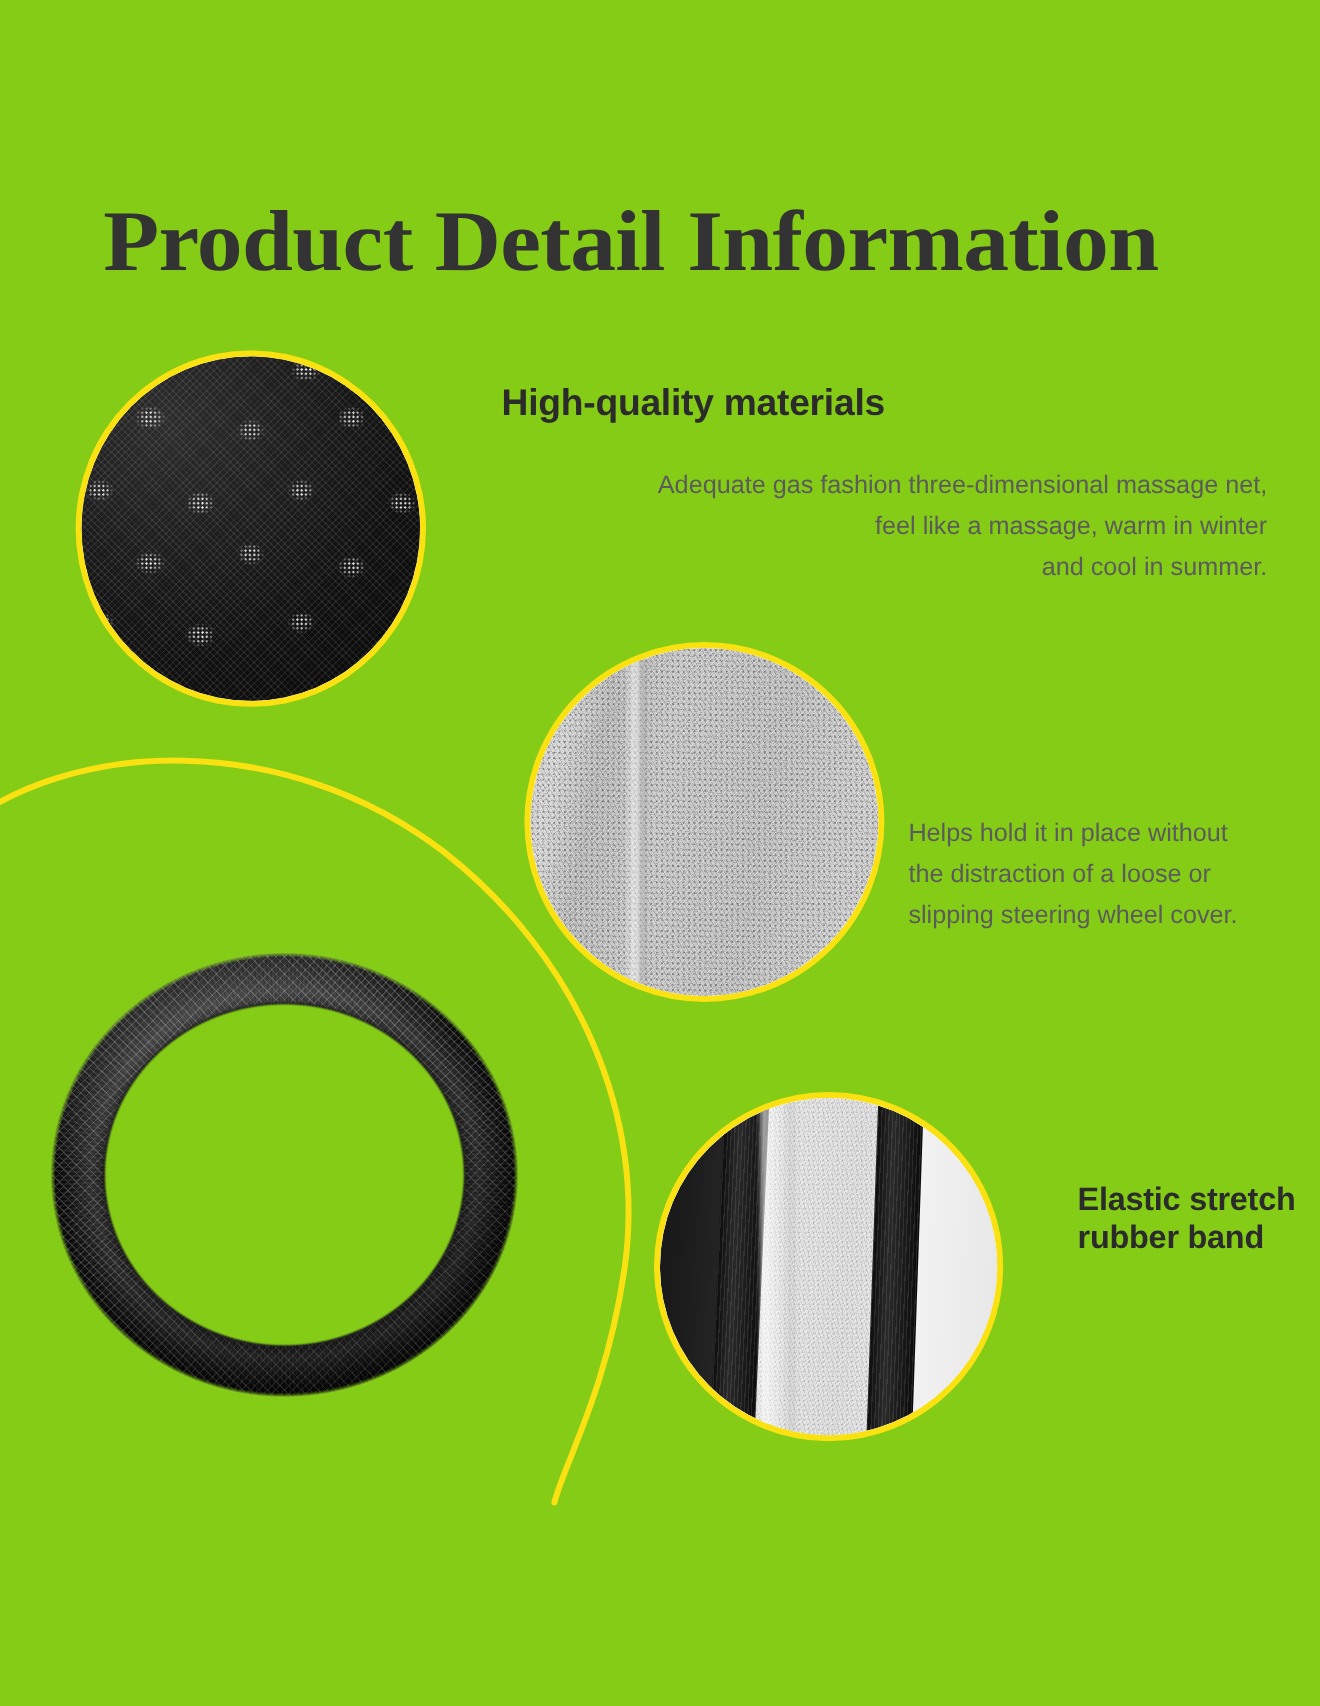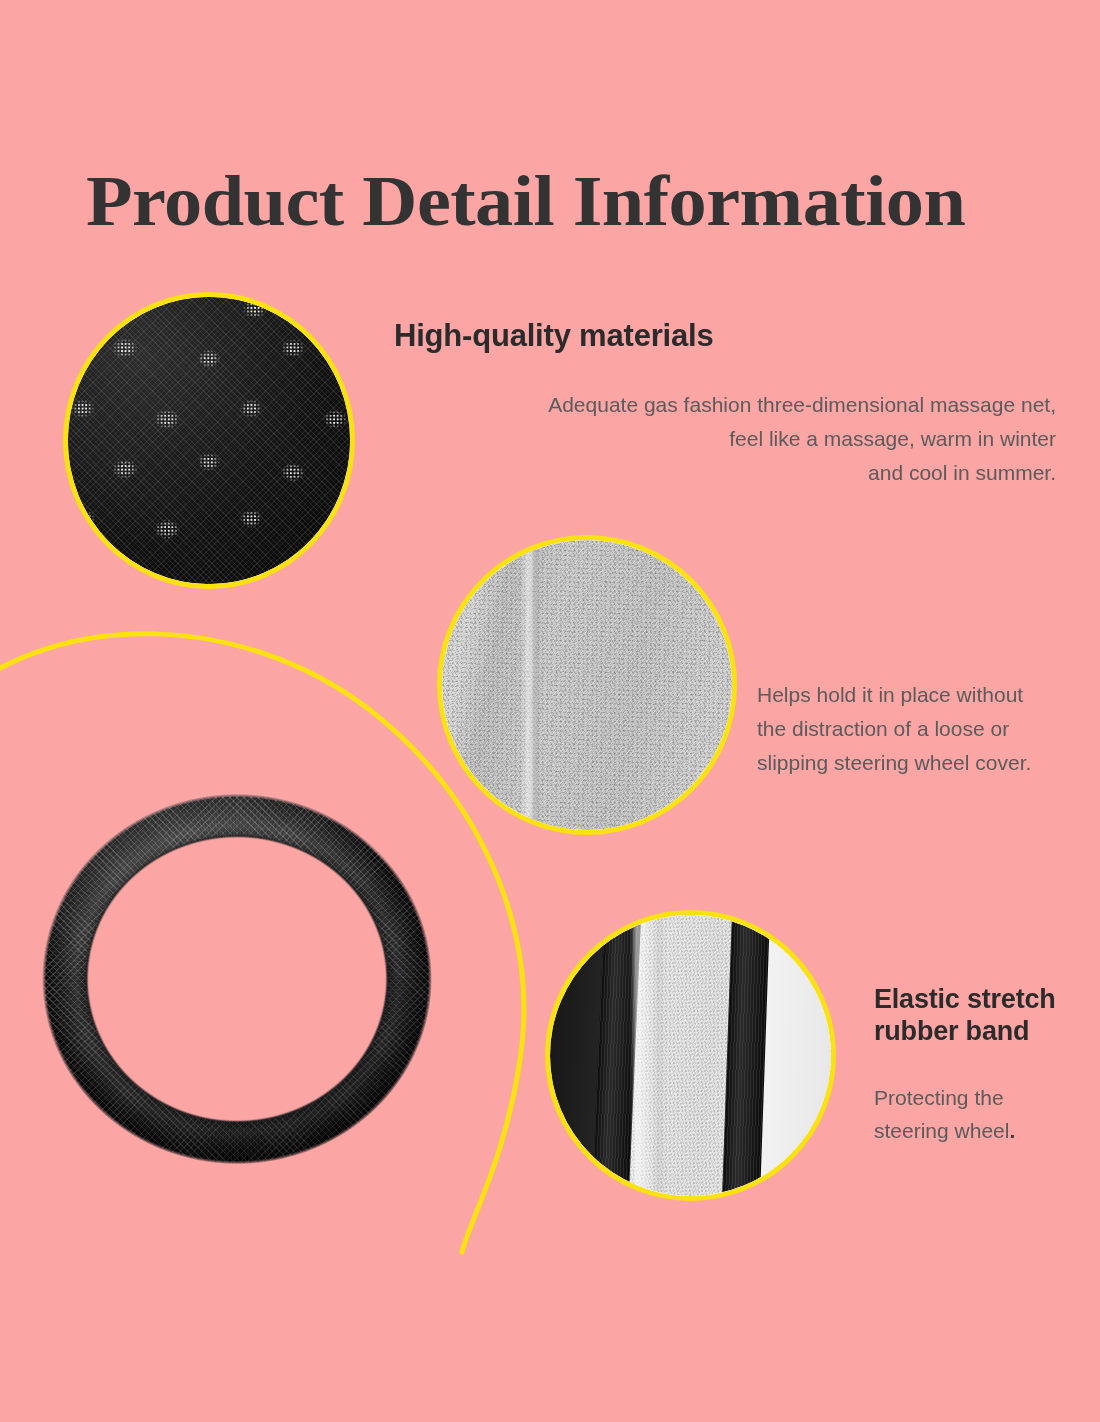--- a/index.html
+++ b/index.html
@@ -9,21 +9,21 @@
     height: 1422px;
     background: #ffffff;
     font-family: "Liberation Sans", sans-serif;
     overflow: hidden;
   }
 
   #page {
     position: relative;
     width: 1100px;
     height: 1422px;
-    background: #fca5a5;
+    background: #84cc16;
   }
 
   
   #page-title {
     position: absolute;
     left: 86px;
     top: 163px;
     width: 960px;
     font-family: "Liberation Serif", serif;
     font-weight: 700;
@@ -246,20 +246,21 @@
     mask-image: radial-gradient(closest-side at 50% 50%,
         transparent 0 74.5%, #000 76% 95.5%, transparent 97%);
   }
 
   
   .feature-heading {
     position: absolute;
     font-weight: 700;
     color: #2b2b2b;
     letter-spacing: -0.2px;
+    margin-left: 24px;
   }
   .feature-body {
     position: absolute;
     color: #5b5b5b;
     font-weight: 400;
   }
 
   #feat1-heading { left: 394px; top: 317px; font-size: 31px; line-height: 38px; }
   #feat1-body    { left: 396px; top: 388px; font-size: 21px; line-height: 34px; width: 660px; }
 
@@ -321,15 +322,14 @@
   <div class="feature-body" id="feat1-body" style="white-space: pre-line; text-align: right;">Adequate gas fashion three-dimensional massage net,
 feel like a massage, warm in winter
 and cool in summer.</div>
 
   <div class="feature-body" id="feat2-body" style="white-space: pre-line;">Helps hold it in place without
 the distraction of a loose or
 slipping steering wheel cover.</div>
 
   <div class="feature-heading" id="feat3-heading" style="white-space: pre-line;">Elastic stretch
 rubber band</div>
-  <div class="feature-body" id="feat3-body"><span>Protecting the</span><br><span>steering wheel</span><span class="strong-dot">.</span></div>
 
 </div>
 
 </body></html>

